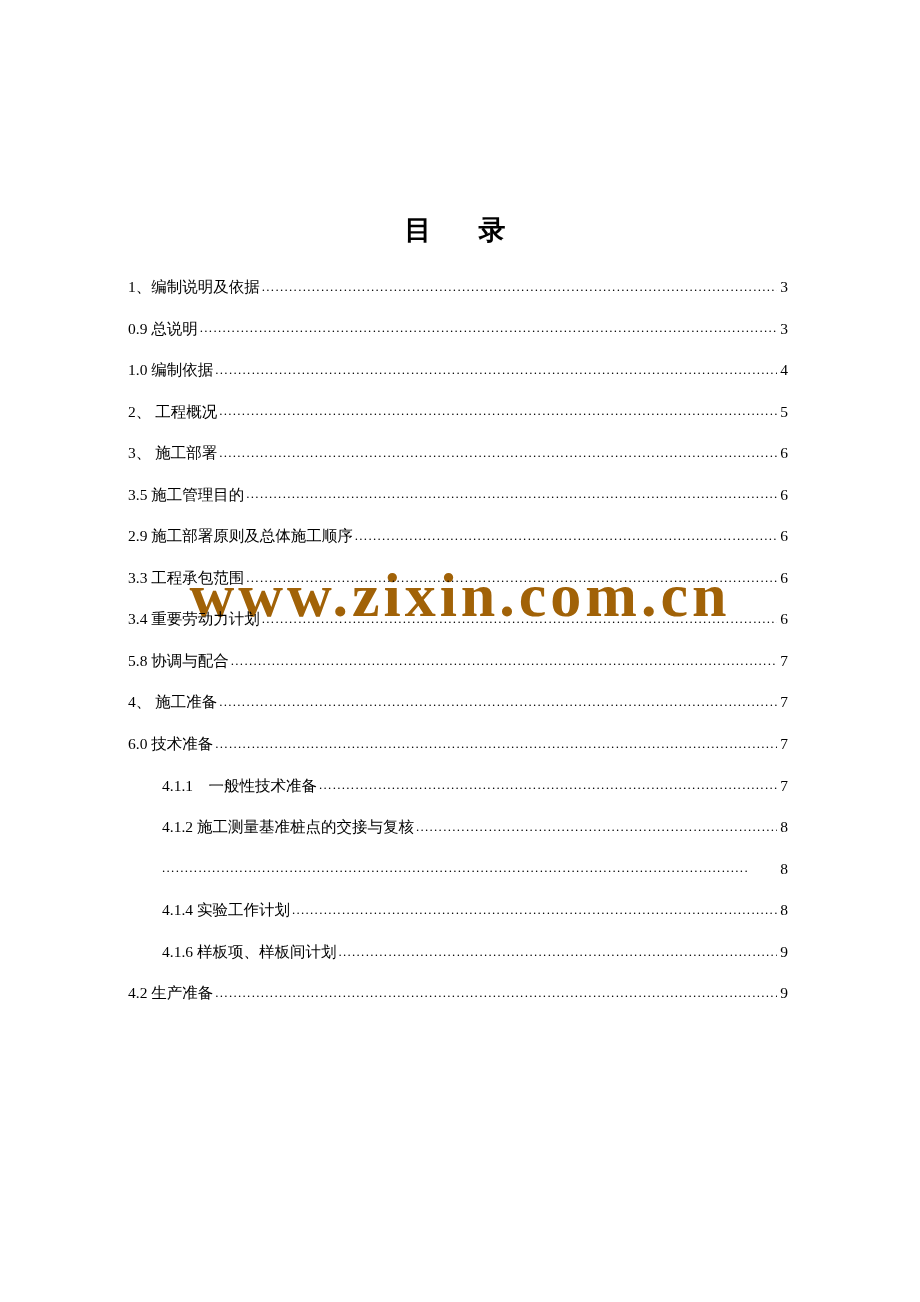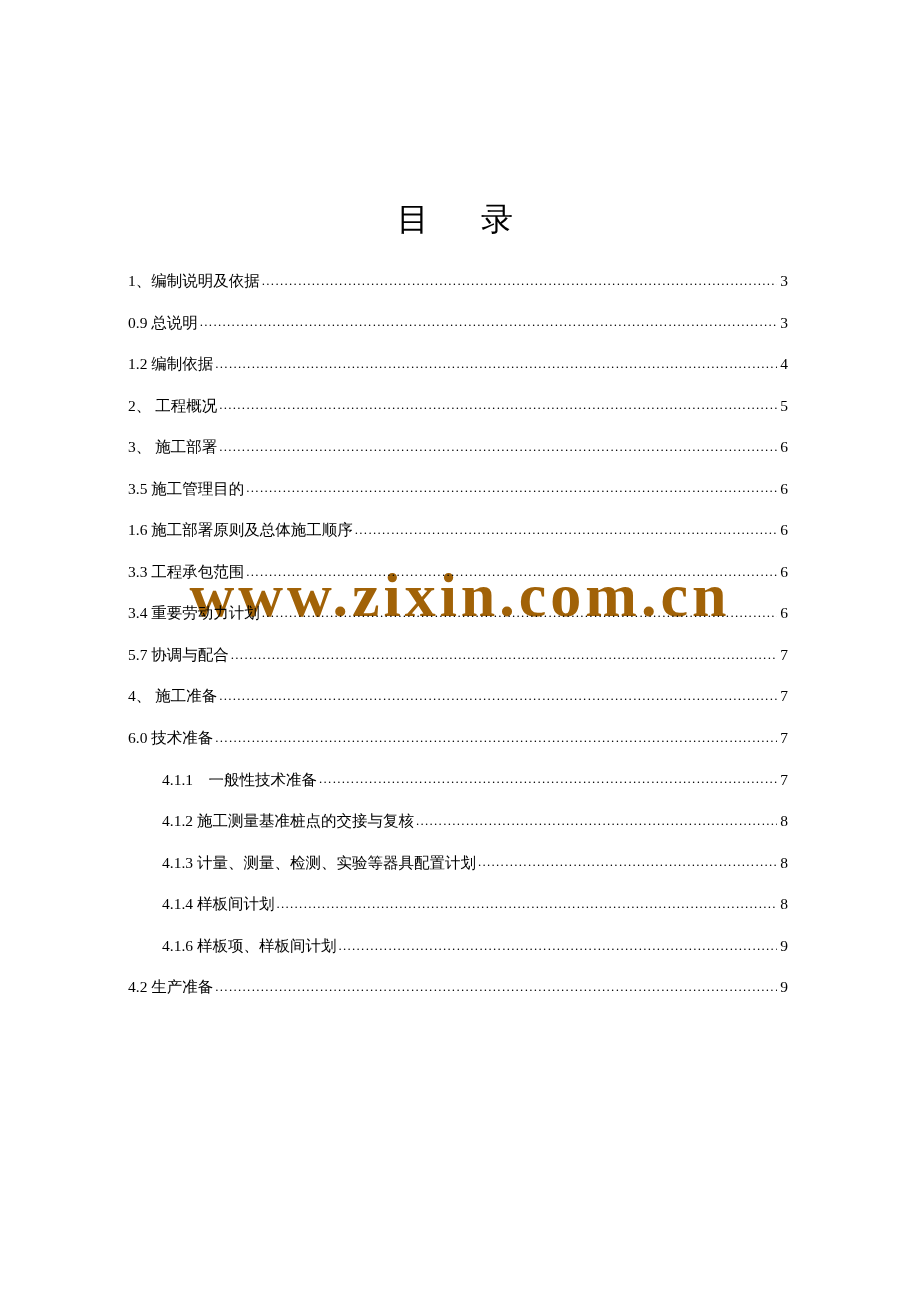--- a/index.html
+++ b/index.html
@@ -30,26 +30,26 @@
     pointer-events: none;
     z-index: 0;
     white-space: nowrap;
   }
   .content {
     position: relative;
     z-index: 2;
     padding: 0;
   }
   .doc-title {
-    margin: 0;
+    margin: 14px;
     padding-top: 198px;
     text-align: center;
     font-family: "Liberation Serif", "DejaVu Serif", serif;
-    font-size: 32px;
-    font-weight: normal;
+    font-size: 27px;
+    font-weight: bold;
     letter-spacing: 10px;
     color: #000000;
   }
   .toc {
     margin-top: 30px;
     padding-left: 128px;
     padding-right: 132px;
   }
   .toc-entry {
     display: flex;
@@ -95,56 +95,56 @@
           <span class="lbl">1、编制说明及依据</span>
           <span class="dots">.................................................................................................................................</span>
           <span class="pg">3</span>
         </div>
         <div class="toc-entry lvl-2">
           <span class="lbl">0.9 总说明</span>
           <span class="dots">.................................................................................................................................</span>
           <span class="pg">3</span>
         </div>
         <div class="toc-entry lvl-2">
-          <span class="lbl">1.2  编制依据</span>
+          <span class="lbl">1.0  编制依据</span>
           <span class="dots">.................................................................................................................................</span>
           <span class="pg">4</span>
         </div>
         <div class="toc-entry lvl-1">
           <span class="lbl">2、 工程概况</span>
           <span class="dots">.................................................................................................................................</span>
           <span class="pg">5</span>
         </div>
         <div class="toc-entry lvl-1">
           <span class="lbl">3、 施工部署</span>
           <span class="dots">.................................................................................................................................</span>
           <span class="pg">6</span>
         </div>
         <div class="toc-entry lvl-2">
           <span class="lbl">3.5  施工管理目的</span>
           <span class="dots">.................................................................................................................................</span>
           <span class="pg">6</span>
         </div>
         <div class="toc-entry lvl-2">
-          <span class="lbl">1.6  施工部署原则及总体施工顺序</span>
+          <span class="lbl">2.9  施工部署原则及总体施工顺序</span>
           <span class="dots">.................................................................................................................................</span>
           <span class="pg">6</span>
         </div>
         <div class="toc-entry lvl-2">
           <span class="lbl">3.3 工程承包范围</span>
           <span class="dots">.................................................................................................................................</span>
           <span class="pg">6</span>
         </div>
         <div class="toc-entry lvl-2">
           <span class="lbl">3.4  重要劳动力计划</span>
           <span class="dots">.................................................................................................................................</span>
           <span class="pg">6</span>
         </div>
         <div class="toc-entry lvl-2">
-          <span class="lbl">5.7  协调与配合</span>
+          <span class="lbl">5.8  协调与配合</span>
           <span class="dots">.................................................................................................................................</span>
           <span class="pg">7</span>
         </div>
         <div class="toc-entry lvl-1">
           <span class="lbl">4、 施工准备</span>
           <span class="dots">.................................................................................................................................</span>
           <span class="pg">7</span>
         </div>
         <div class="toc-entry lvl-2">
           <span class="lbl">6.0  技术准备</span>
@@ -155,26 +155,25 @@
           <span class="lbl">4.1.1　一般性技术准备</span>
           <span class="dots">.................................................................................................................................</span>
           <span class="pg">7</span>
         </div>
         <div class="toc-entry lvl-3">
           <span class="lbl">4.1.2 施工测量基准桩点的交接与复核</span>
           <span class="dots">.................................................................................................................................</span>
           <span class="pg">8</span>
         </div>
         <div class="toc-entry lvl-3">
-          <span class="lbl">4.1.3 计量、测量、检测、实验等器具配置计划</span>
           <span class="dots">.................................................................................................................................</span>
           <span class="pg">8</span>
         </div>
         <div class="toc-entry lvl-3">
-          <span class="lbl">4.1.4 样板间计划</span>
+          <span class="lbl">4.1.4 实验工作计划</span>
           <span class="dots">.................................................................................................................................</span>
           <span class="pg">8</span>
         </div>
         <div class="toc-entry lvl-3">
           <span class="lbl">4.1.6 样板项、样板间计划</span>
           <span class="dots">.................................................................................................................................</span>
           <span class="pg">9</span>
         </div>
         <div class="toc-entry lvl-2">
           <span class="lbl">4.2 生产准备</span>

